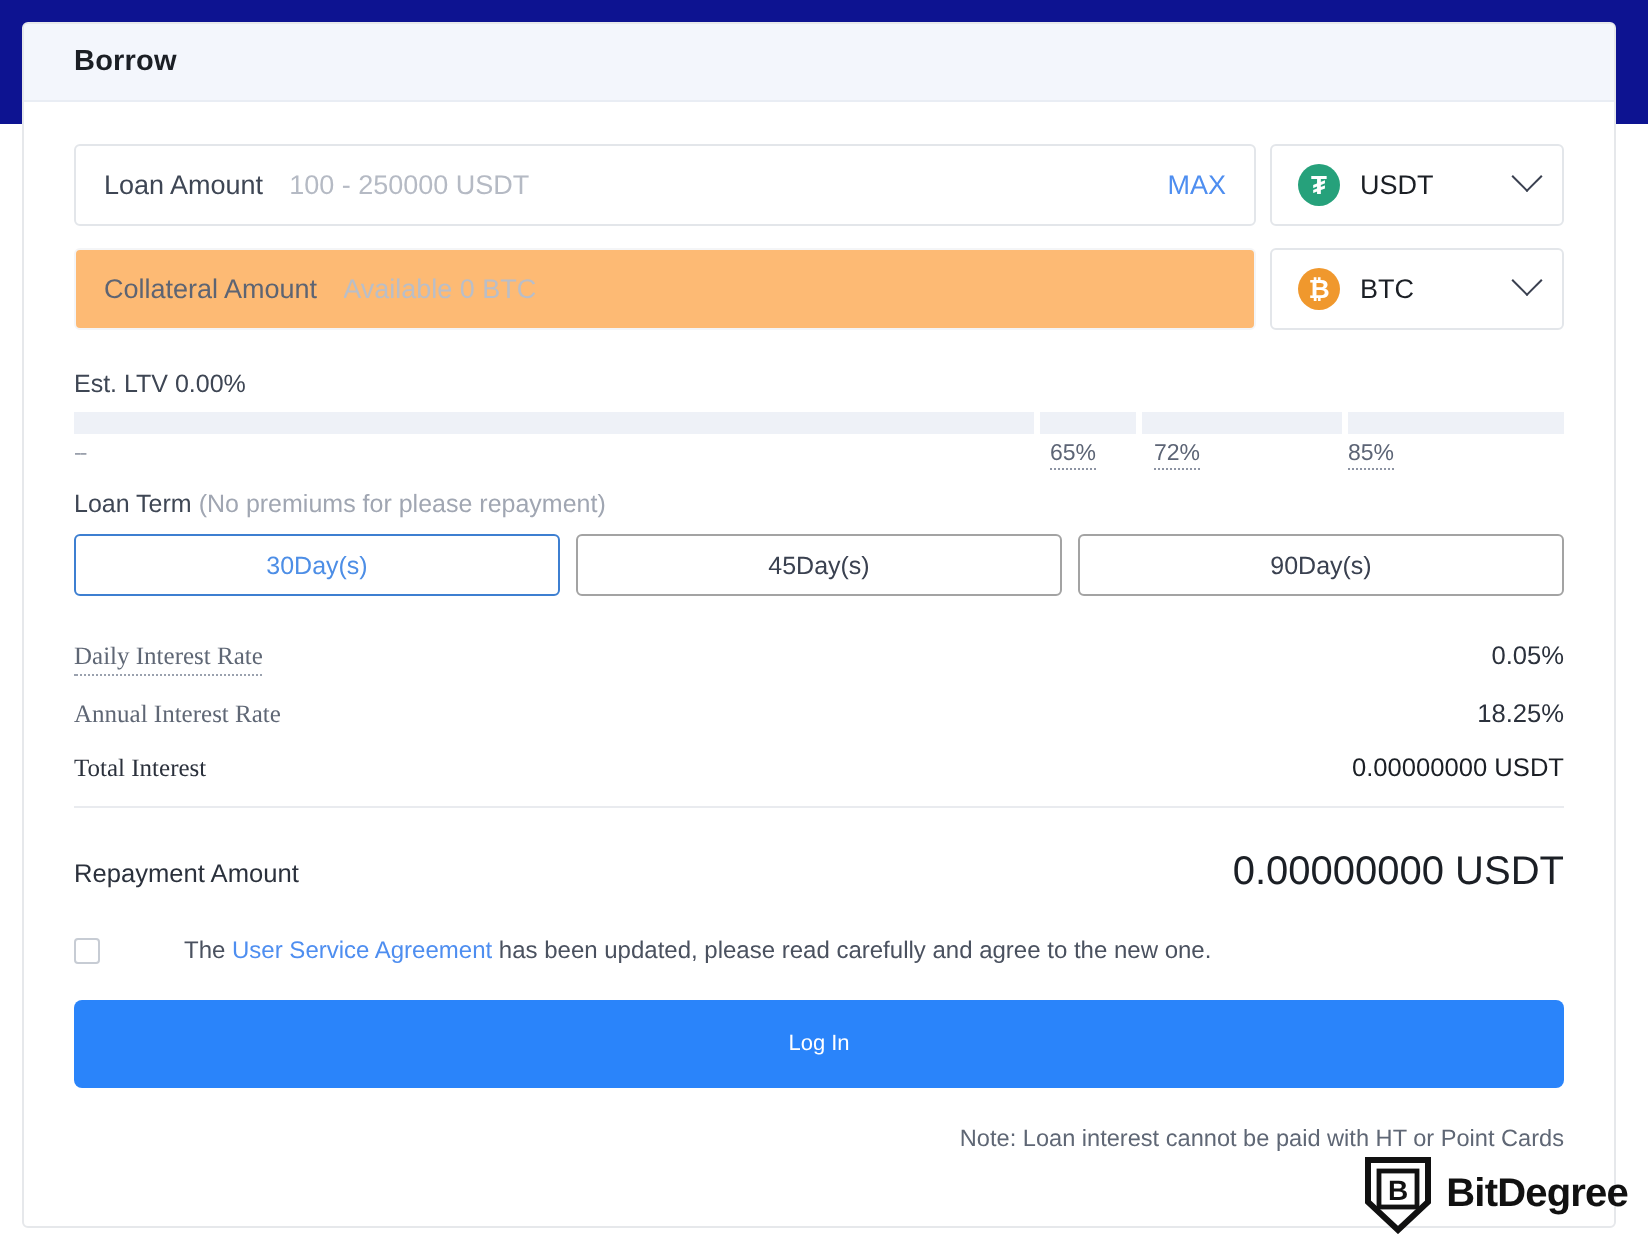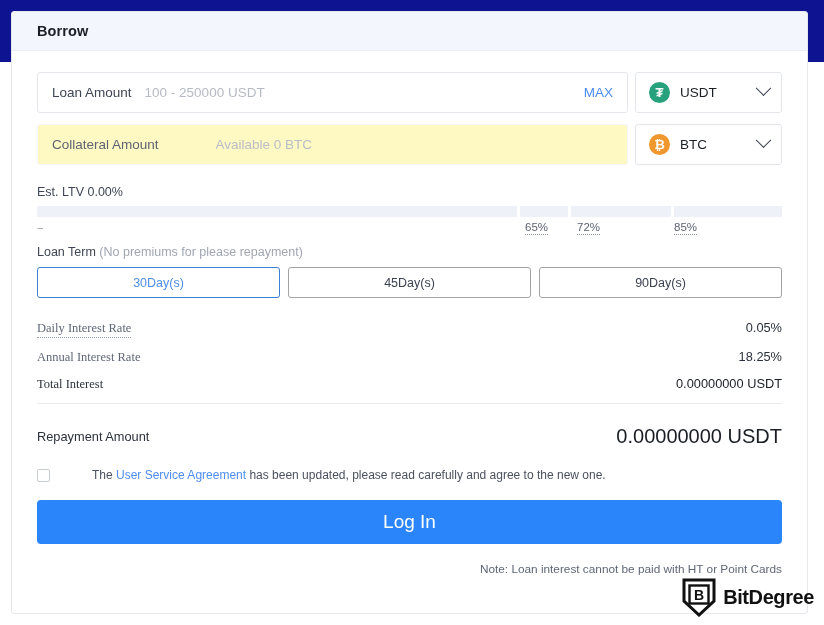--- a/index.html
+++ b/index.html
@@ -77,23 +77,22 @@
     display: flex;
     align-items: center;
     padding: 0 14px;
     border: 1px solid #e3e6ea;
     border-radius: 3px;
     background: #ffffff;
     margin-right: 7px;
   }
 
   .amount-field.disabled {
-    background: #fef9c3;
+    background: #fdba74;
     border-color: #f4f5f7;
-    gap: 44px;
   }
 
   .field-label {
     font-size: 13.5px;
     color: #3e4654;
     white-space: nowrap;
   }
 
   .amount-field.disabled .field-label {
     color: #5d6473;
@@ -312,21 +311,21 @@
 
   
   .login-btn {
     width: 100%;
     height: 44px;
     margin-top: 18px;
     background: #2a84fa;
     border: none;
     border-radius: 4px;
     color: #ffffff;
-    font-size: 19px;
+    font-size: 11px;
     font-family: "Liberation Sans", sans-serif;
     cursor: pointer;
     display: flex;
     align-items: center;
     justify-content: center;
   }
 
   .note {
     font-size: 11.8px;
     color: #5f6775;

